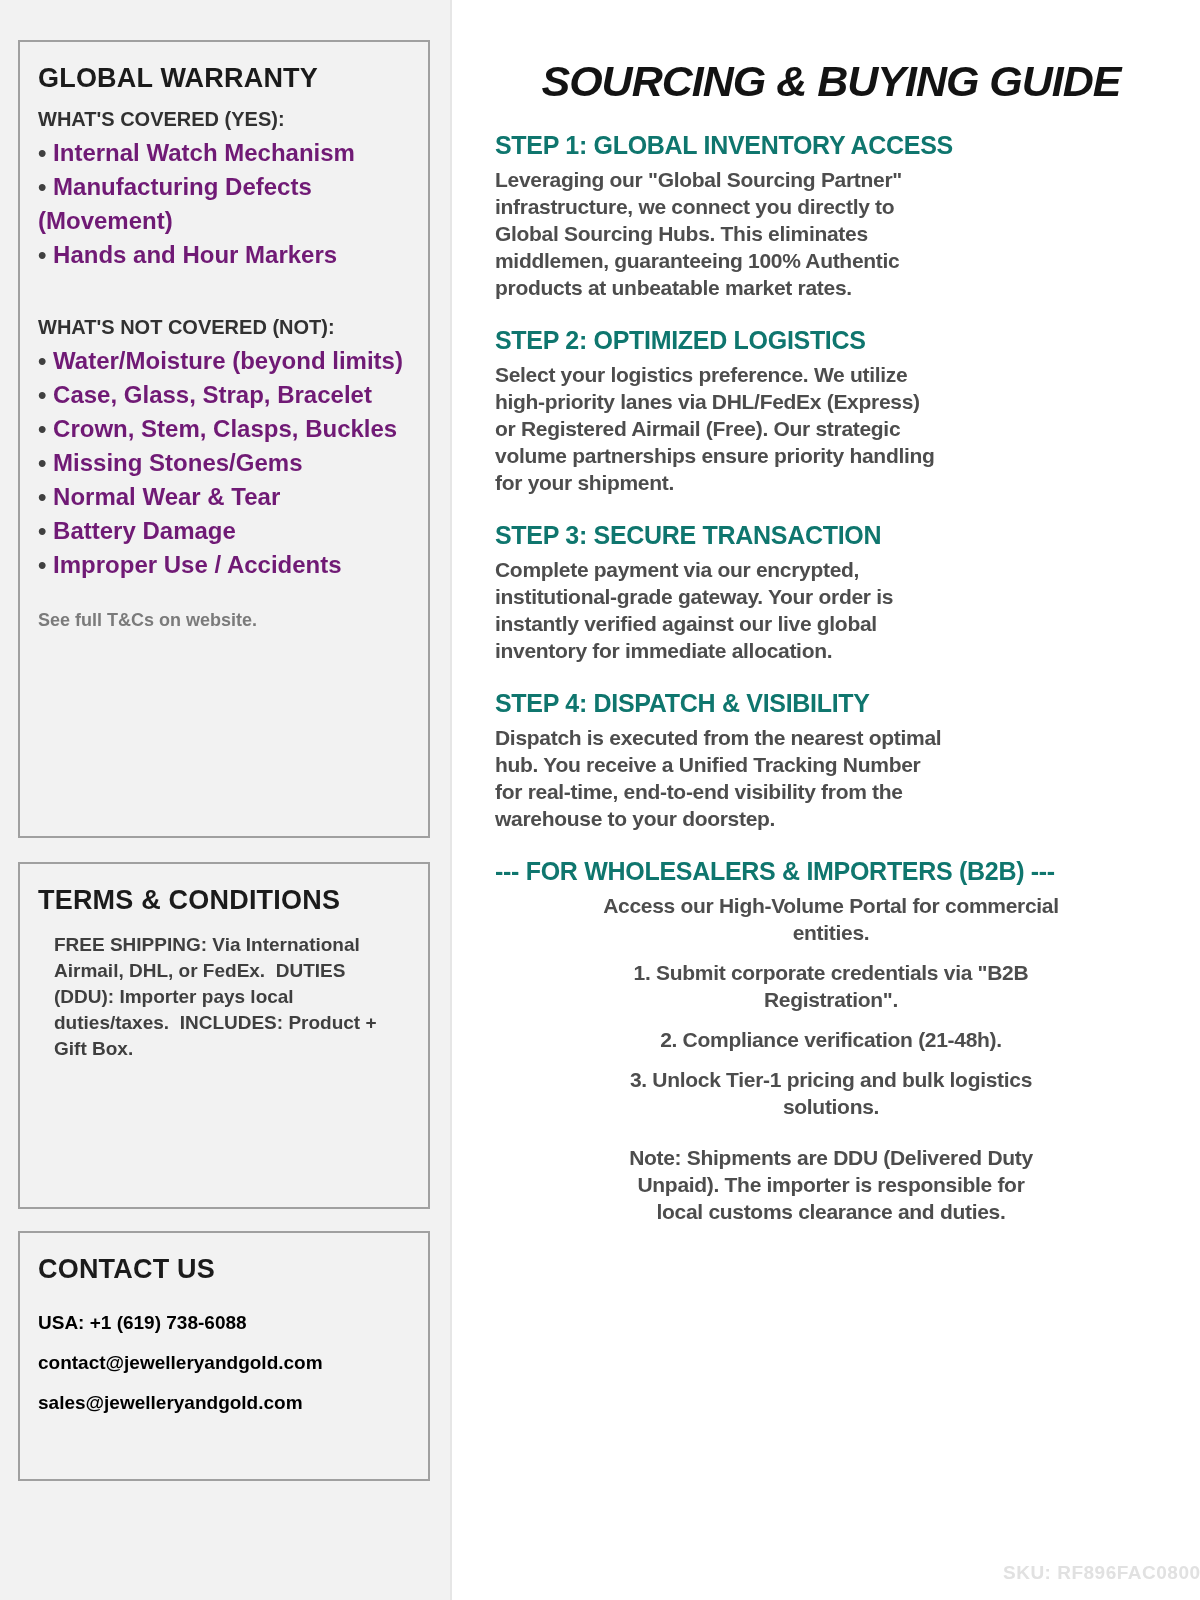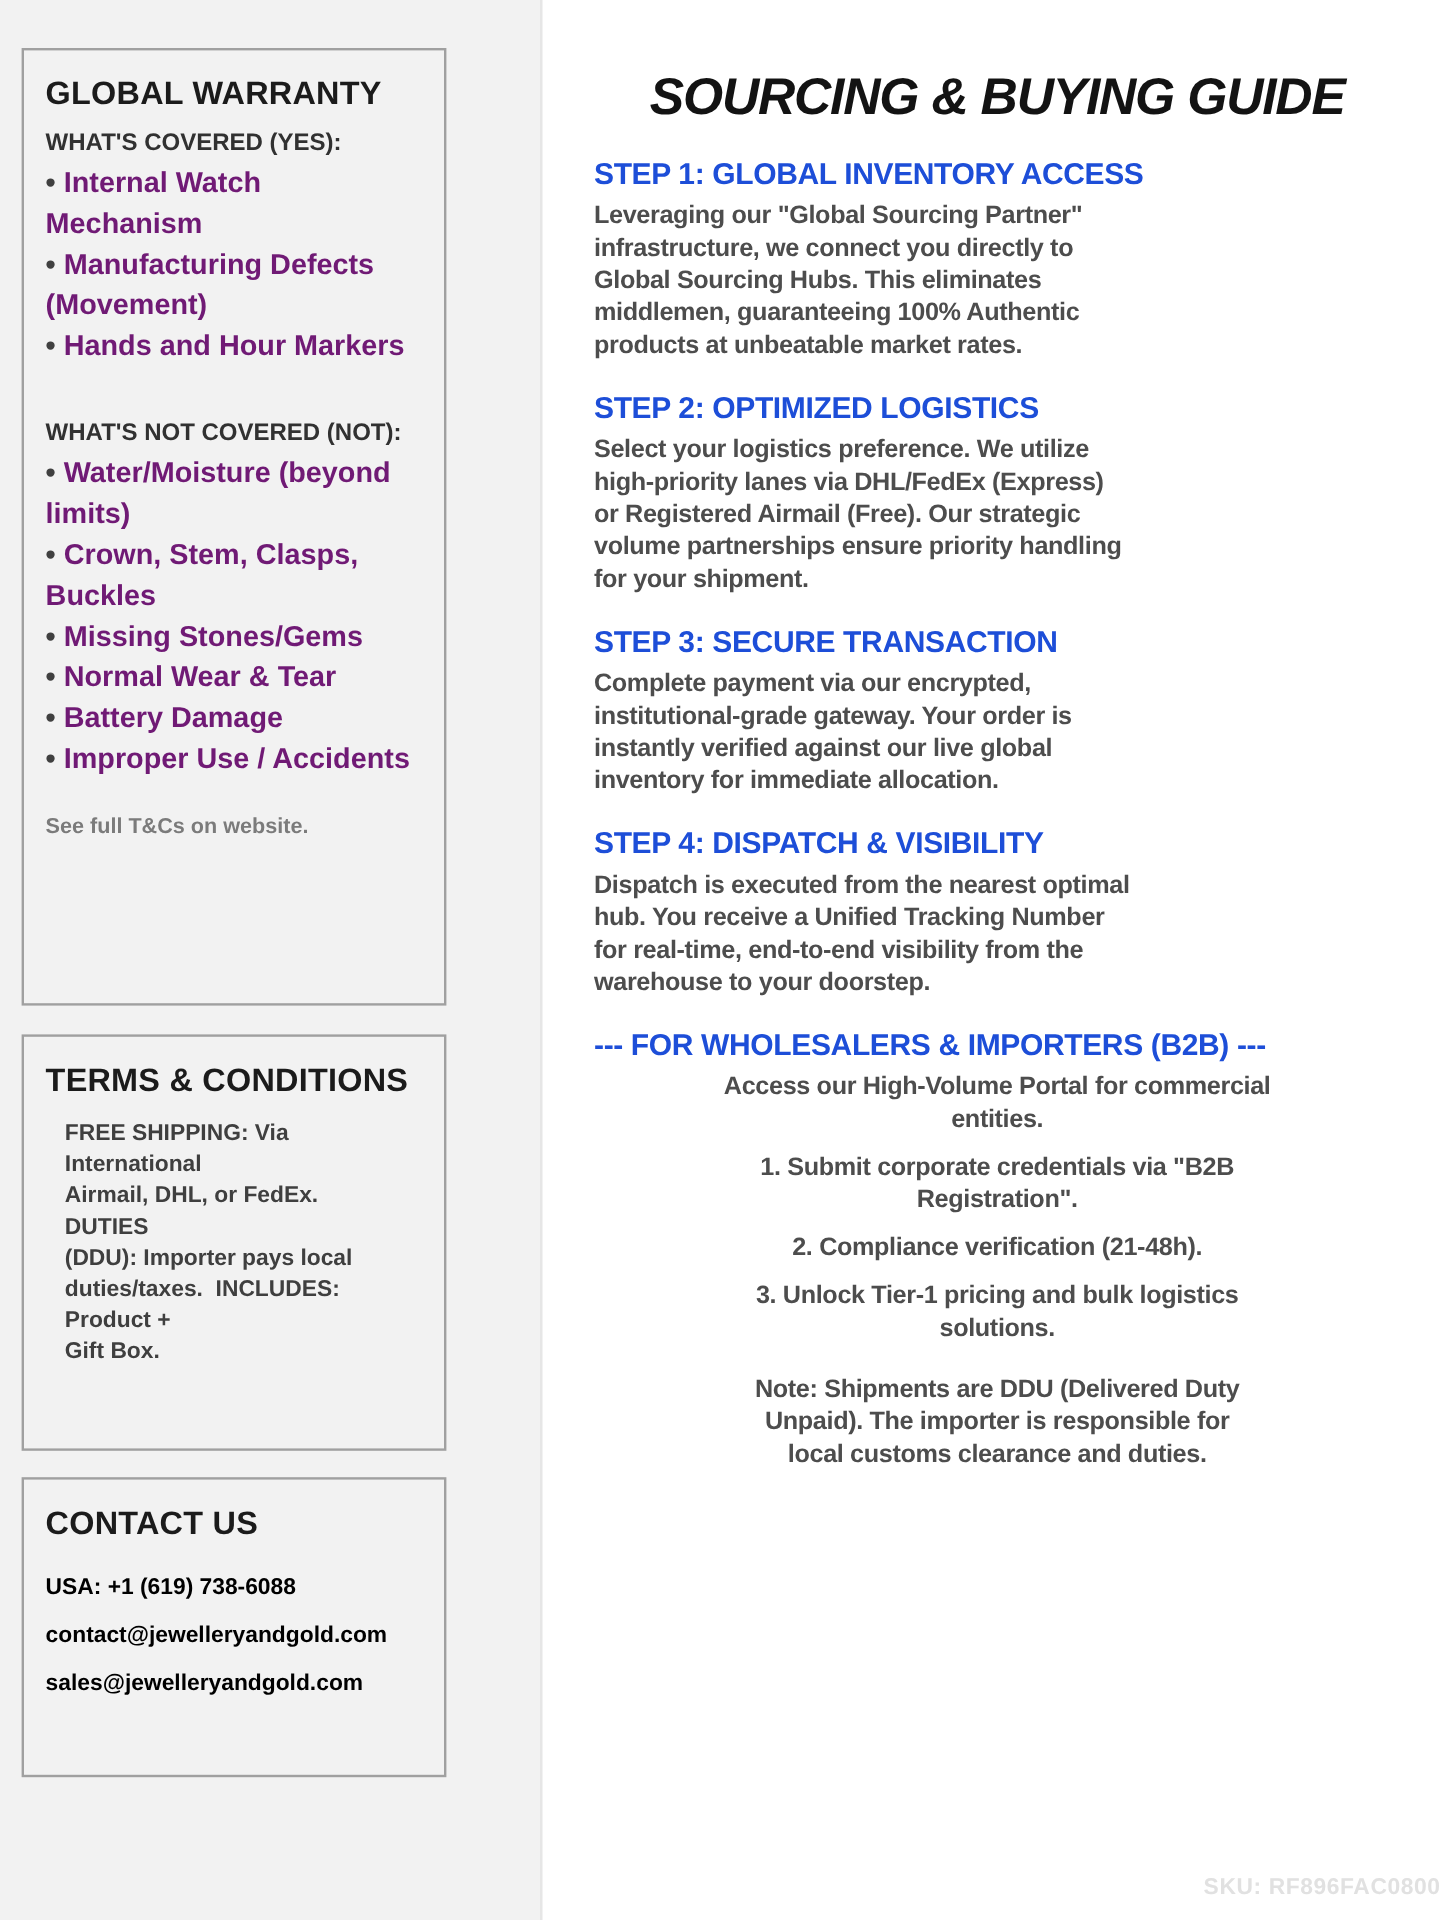--- a/index.html
+++ b/index.html
@@ -21,21 +21,21 @@
     left: 0; top: 0;
     width: 452px;
     height: 1600px;
     background: #f2f2f2;
     border-right: 2px solid #e6e6e6;
     box-sizing: border-box;
   }
   .card {
     position: absolute;
     left: 18px;
-    width: 354px;
+    width: 412px;
     box-sizing: border-box;
     border: 2px solid #a0a0a0;
     padding: 20px 17px 20px 18px;
     background: #f2f2f2;
   }
   #card-warranty { top: 40px;   height: 798px; }
   #card-terms    { top: 862px;  height: 347px; }
   #card-contact  { top: 1231px; height: 250px; }
 
   .card h2 {
@@ -104,21 +104,21 @@
     color: #131313;
     letter-spacing: -1px;
     text-align: center;
     font-style: italic;
   }
   .sec-heading {
     margin: 24px 0 6px 0;
     font-size: 25px;
     line-height: 30px;
     font-weight: bold;
-    color: #1d4ed8;
+    color: #0f766e;
     letter-spacing: -0.3px;
   }
   .body-text {
     margin: 0;
     font-size: 21px;
     line-height: 27px;
     font-weight: bold;
     color: #4d4d4d;
     letter-spacing: -0.3px;
     white-space: pre-line;
@@ -147,20 +147,21 @@
     <h2>GLOBAL WARRANTY</h2>
     <p class="subhead">WHAT'S COVERED (YES):</p>
     <ul class="bullet-list">
       <li>Internal Watch Mechanism</li>
       <li>Manufacturing Defects (Movement)</li>
       <li>Hands and Hour Markers</li>
     </ul>
     <p class="subhead second">WHAT'S NOT COVERED (NOT):</p>
     <ul class="bullet-list">
       <li>Water/Moisture (beyond limits)</li>
+      <li>Case, Glass, Strap, Bracelet</li>
       <li>Crown, Stem, Clasps, Buckles</li>
       <li>Missing Stones/Gems</li>
       <li>Normal Wear &amp; Tear</li>
       <li>Battery Damage</li>
       <li>Improper Use / Accidents</li>
     </ul>
     <p class="footnote">See full T&amp;Cs on website.</p>
   </section>
 
   <section class="card" id="card-terms">

